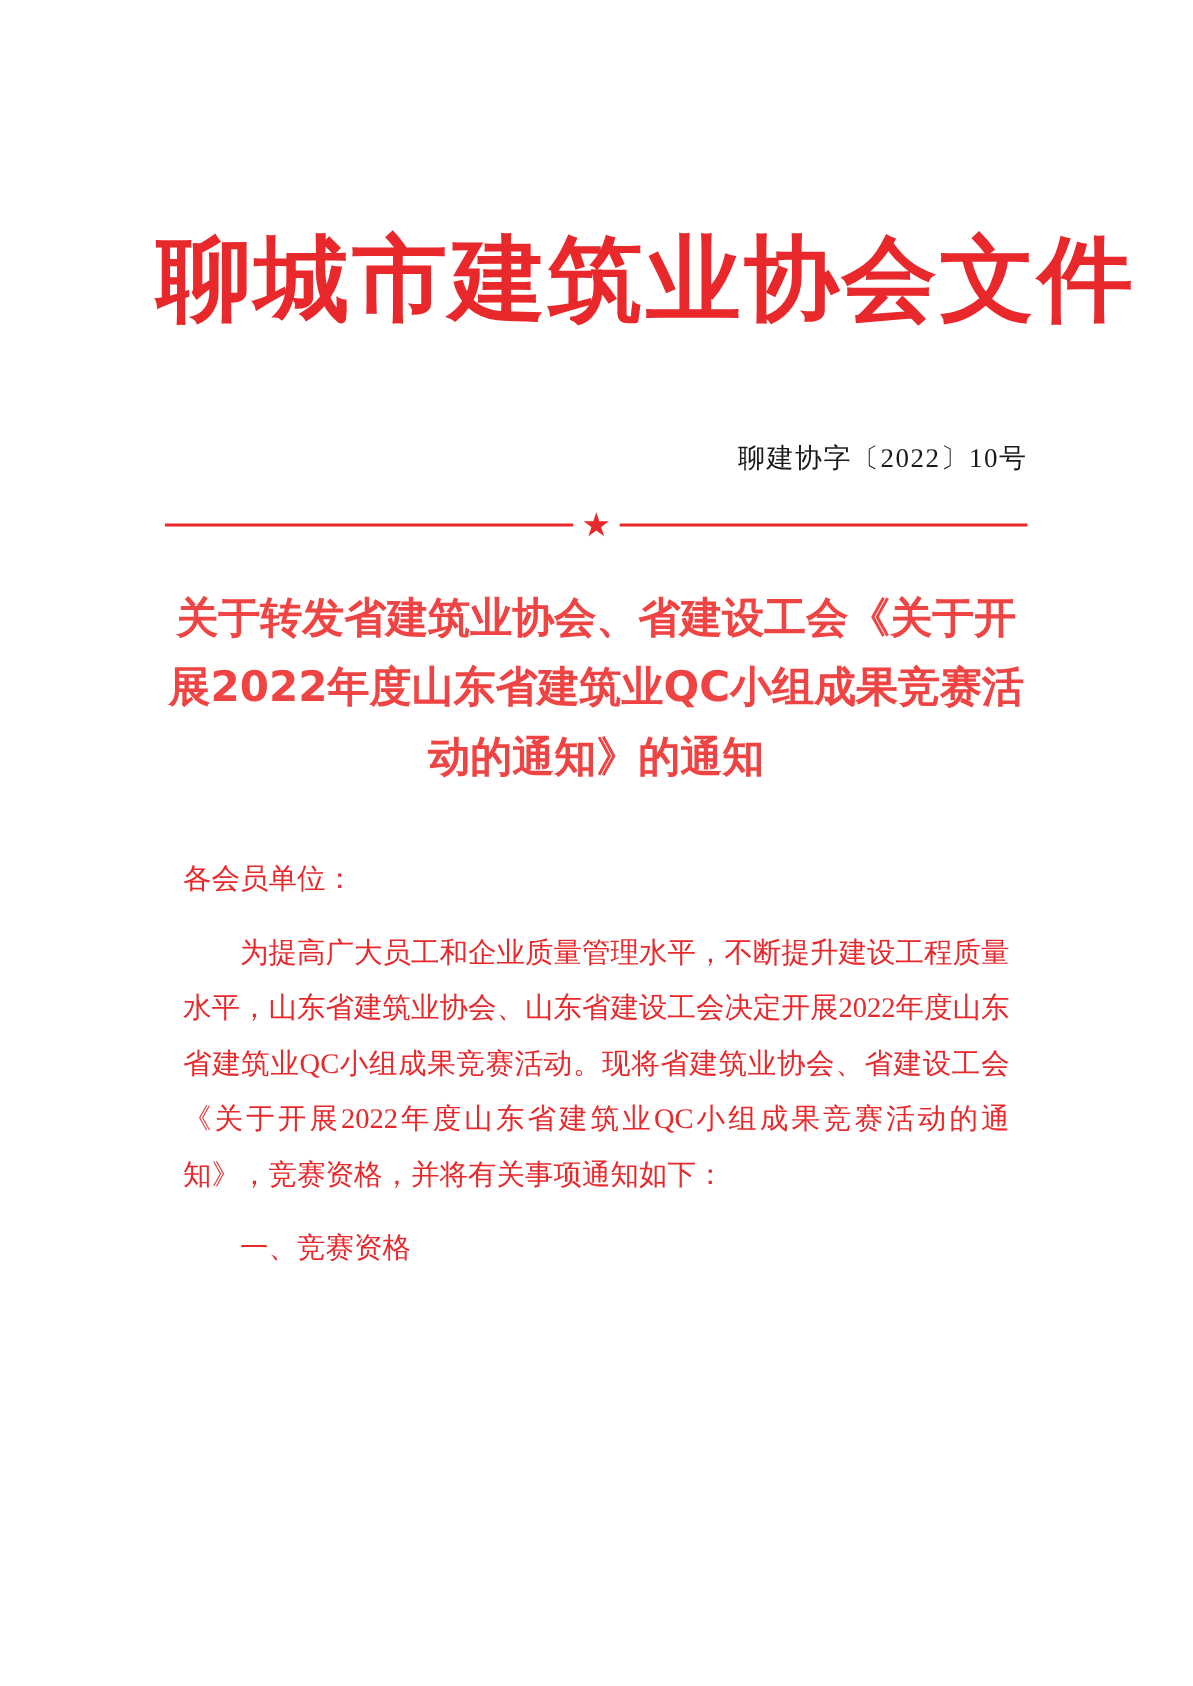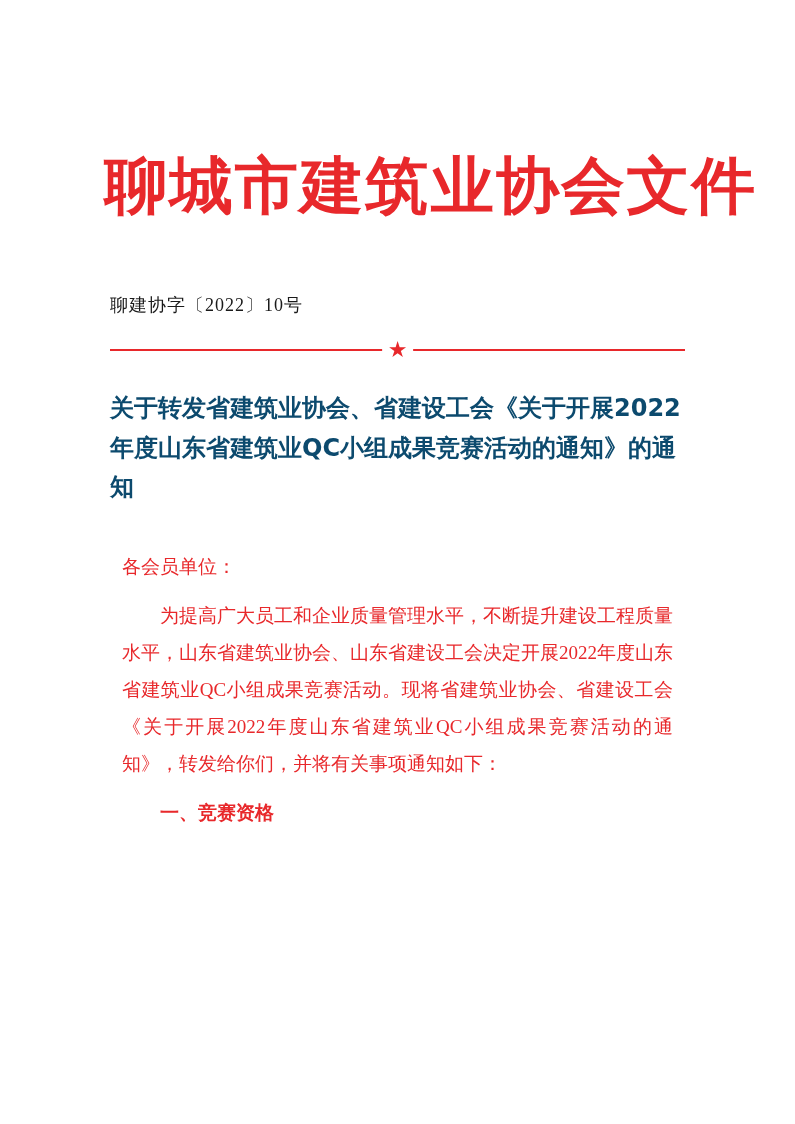--- a/index.html
+++ b/index.html
@@ -28,21 +28,21 @@
     font-family: "DejaVu Serif", "Liberation Serif", serif;
     font-weight: bold;
     font-size: 62px;
     letter-spacing: 2px;
     line-height: 1.15;
     white-space: nowrap;
     transform: scaleX(1.02);
   }
   .doc-number {
     margin-top: 72px;
-    text-align: left;
+    text-align: right;
     color: #1a1a1a;
     font-family: "Liberation Serif", serif;
     font-size: 18px;
     letter-spacing: 1px;
   }
   .red-rule-wrap {
     position: relative;
     margin-top: 24px;
     height: 18px;
   }
@@ -60,24 +60,25 @@
     top: -2px;
     transform: translateX(-50%);
     color: #e8282b;
     font-size: 22px;
     line-height: 22px;
     background: #ffffff;
     padding: 0 6px;
   }
   .subject {
     margin-top: 30px;
-    color: #0c4a6e;
+    text-align: center;
+    color: #ef4444;
     font-family: "DejaVu Sans", "Liberation Sans", sans-serif;
     font-weight: bold;
-    font-size: 24px;
+    font-size: 28px;
     line-height: 1.65;
     letter-spacing: 0px;
   }
   .body-text {
     margin-top: 40px;
     color: #e8282b;
     font-family: "Liberation Serif", "DejaVu Serif", serif;
     font-size: 19px;
     line-height: 1.95;
     text-align: justify;
@@ -85,21 +86,21 @@
   }
   .body-text p {
     margin: 12px;
   }
   .indent-2 {
     text-indent: 2em;
   }
   .section-heading {
     margin-top: 4px;
     font-family: "DejaVu Sans", "Liberation Sans", sans-serif;
-    font-weight: bold;
+    font-weight: normal;
     font-size: 19px;
     text-indent: 2em;
     color: #e8282b;
   }
   .gap {
     height: 16px;
   }
 </style>
 </head>
 <body>
@@ -112,18 +113,18 @@
 
   <div class="red-rule-wrap">
     <div class="red-rule"></div>
     <div class="red-star">★</div>
   </div>
 
   <div class="subject">关于转发省建筑业协会、省建设工会《关于开展2022年度山东省建筑业QC小组成果竞赛活动的通知》的通知</div>
 
   <div class="body-text">
     <p>各会员单位：</p>
-    <p class="indent-2">为提高广大员工和企业质量管理水平，不断提升建设工程质量水平，山东省建筑业协会、山东省建设工会决定开展2022年度山东省建筑业QC小组成果竞赛活动。现将省建筑业协会、省建设工会《关于开展2022年度山东省建筑业QC小组成果竞赛活动的通知》，转发给你们，并将有关事项通知如下：</p>
+    <p class="indent-2">为提高广大员工和企业质量管理水平，不断提升建设工程质量水平，山东省建筑业协会、山东省建设工会决定开展2022年度山东省建筑业QC小组成果竞赛活动。现将省建筑业协会、省建设工会《关于开展2022年度山东省建筑业QC小组成果竞赛活动的通知》，竞赛资格，并将有关事项通知如下：</p>
     <p class="section-heading">一、竞赛资格</p>
     <div class="gap"></div>
   </div>
 
 </div>
 
 </body></html>

